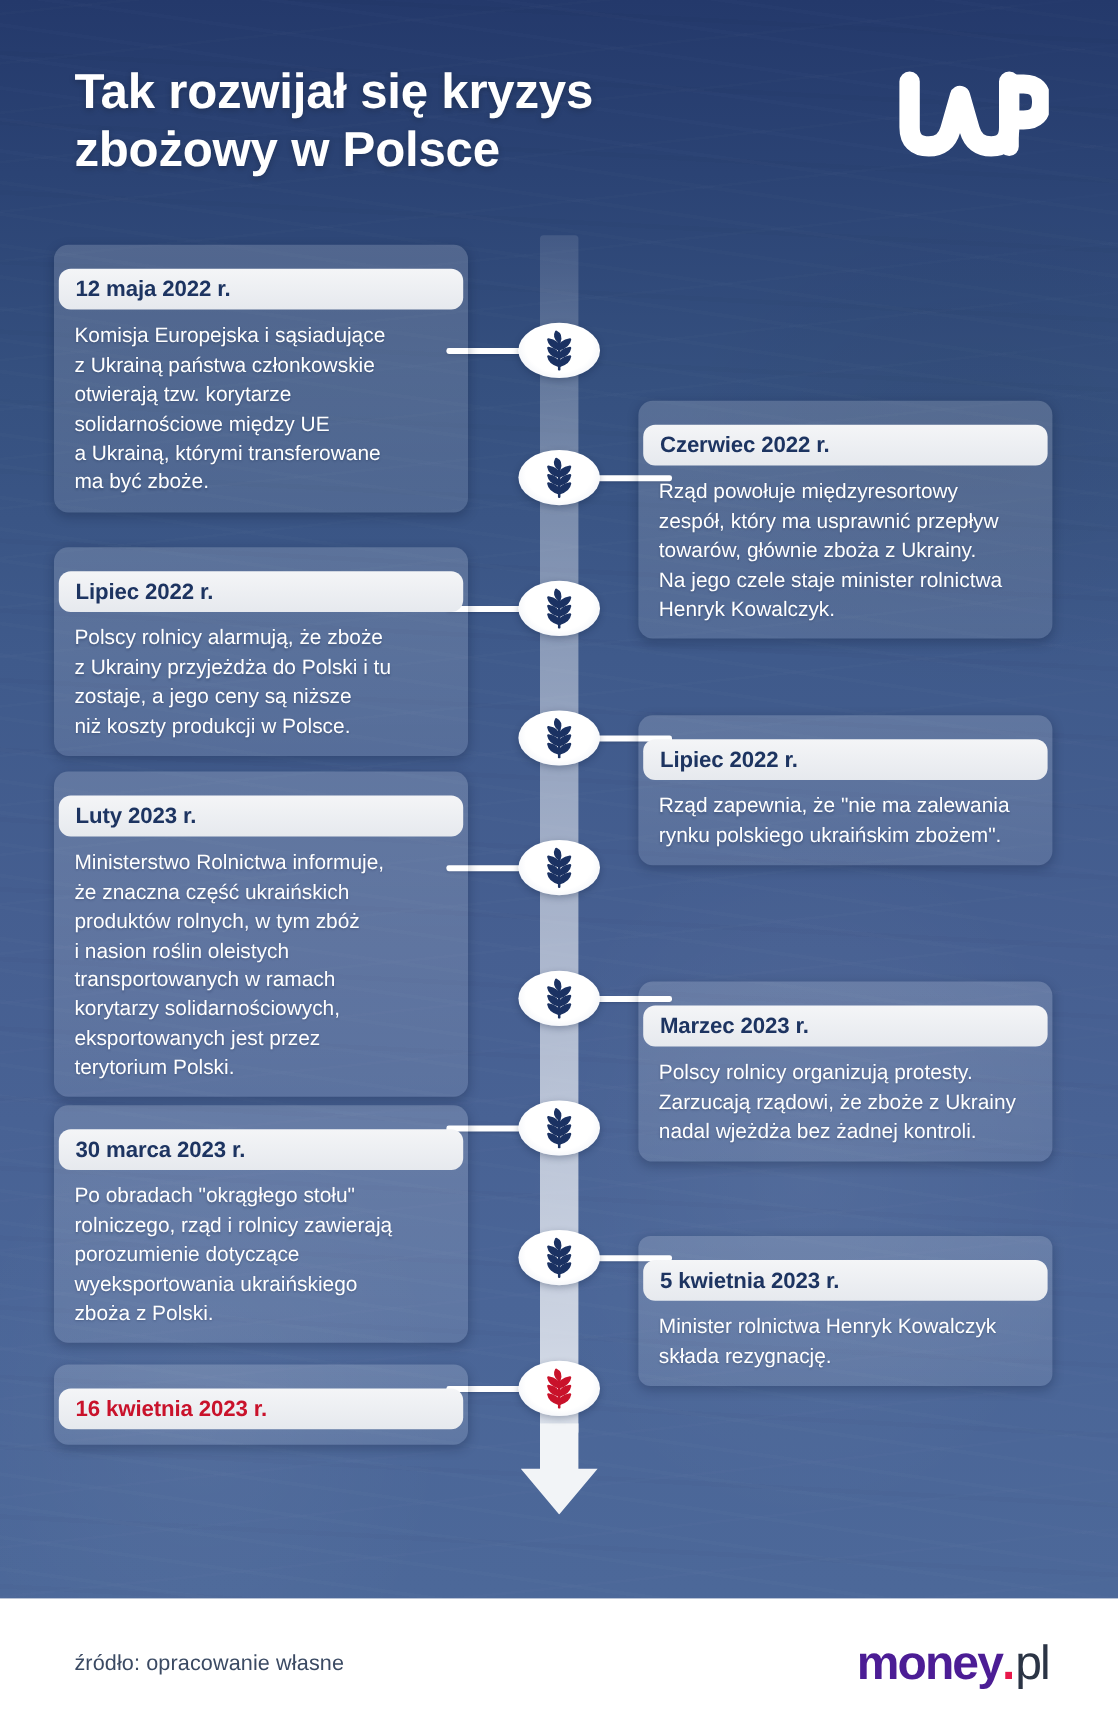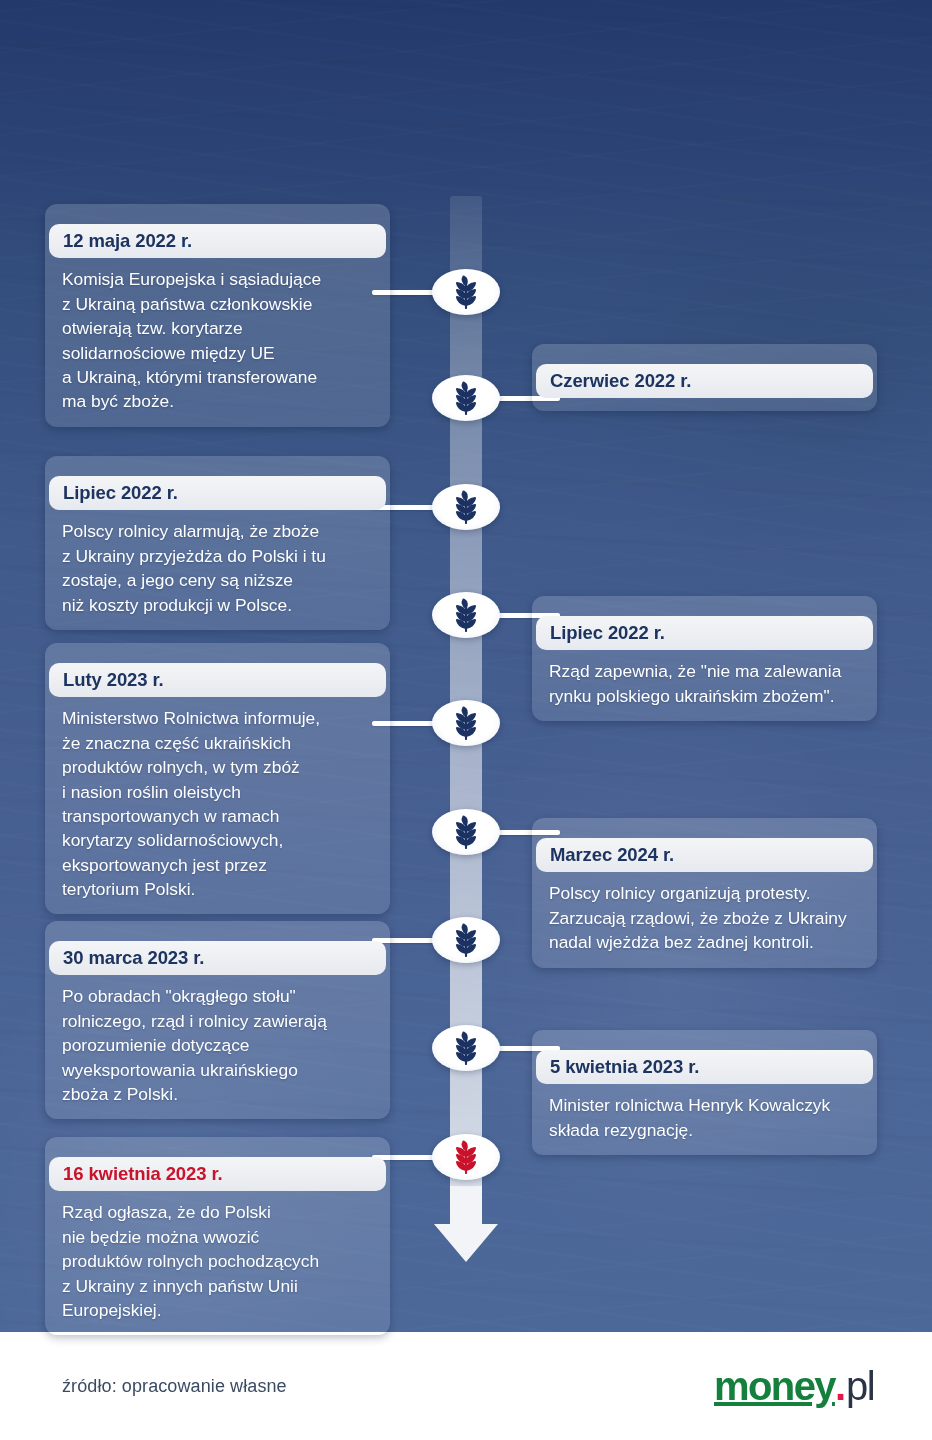--- a/index.html
+++ b/index.html
@@ -182,20 +182,30 @@
   .money-logo { display: flex; align-items: baseline; }
 </style>
 </head>
 <body>
 
 <div class="infographic">
 
   <div class="bg-texture"></div>
   <div class="bg-blotch"></div>
 
+  <div class="header">
+    <div class="title">Tak rozwijał się kryzys
+zbożowy w Polsce</div>
+    <div class="wp-logo">
+      <svg width="128" height="76" viewBox="0 0 128 76" fill="none">
+        <path d="M12 10 L12 48 Q12 64 28 64 Q42 64 46 50 L54 22 L62 50 Q66 64 80 64 Q95 64 95 48 L95 10" stroke="#ffffff" stroke-width="17" stroke-linecap="round" stroke-linejoin="round" fill="none"></path>
+        <path d="M95 64 L95 18 Q95 12 102 12 L107 12 Q122 12 122 27 Q122 42 107 42 L100 42" stroke="#ffffff" stroke-width="16" stroke-linecap="round" stroke-linejoin="round" fill="none"></path>
+      </svg>
+    </div>
+  </div>
 
   <div class="spine"></div>
   <div class="spine-arrow">
     <svg width="68" height="76" viewBox="0 0 68 76">
       <path d="M18 0 L50 0 L50 38 L66 38 L34 76 L2 38 L18 38 Z" fill="#f2f4f7"></path>
     </svg>
   </div>
 
   <div class="conn" style="left:372px; top:290px; width:78px;"></div>
   <div class="conn" style="left:482px; top:396px; width:78px;"></div>
@@ -337,22 +347,27 @@
   <div class="card left" style="top:204px;">
     <span class="card-date">12 maja 2022 r.</span>
     <div class="card-body">Komisja Europejska i sąsiadujące
 z Ukrainą państwa członkowskie
 otwierają tzw. korytarze
 solidarnościowe między UE
 a Ukrainą, którymi transferowane
 ma być zboże.</div>
   </div>
 
-  <div class="card right" style="top:344px;">
+  <div class="card right" style="top:334px;">
     <span class="card-date">Czerwiec 2022 r.</span>
+    <div class="card-body">Rząd powołuje międzyresortowy
+zespół, który ma usprawnić przepływ
+towarów, głównie zboża z Ukrainy.
+Na jego czele staje minister rolnictwa
+Henryk Kowalczyk.</div>
   </div>
 
   <div class="card left" style="top:456px;">
     <span class="card-date">Lipiec 2022 r.</span>
     <div class="card-body">Polscy rolnicy alarmują, że zboże
 z Ukrainy przyjeżdża do Polski i tu
 zostaje, a jego ceny są niższe
 niż koszty produkcji w Polsce.</div>
   </div>
 
@@ -368,21 +383,21 @@
 że znaczna część ukraińskich
 produktów rolnych, w tym zbóż
 i nasion roślin oleistych
 transportowanych w ramach
 korytarzy solidarnościowych,
 eksportowanych jest przez
 terytorium Polski.</div>
   </div>
 
   <div class="card right" style="top:818px;">
-    <span class="card-date">Marzec 2024 r.</span>
+    <span class="card-date">Marzec 2023 r.</span>
     <div class="card-body">Polscy rolnicy organizują protesty.
 Zarzucają rządowi, że zboże z Ukrainy
 nadal wjeżdża bez żadnej kontroli.</div>
   </div>
 
   <div class="card left" style="top:921px;">
     <span class="card-date">30 marca 2023 r.</span>
     <div class="card-body">Po obradach "okrągłego stołu"
 rolniczego, rząd i rolnicy zawierają
 porozumienie dotyczące
@@ -391,29 +406,24 @@
   </div>
 
   <div class="card right" style="top:1030px;border-radius:10px;">
     <span class="card-date">5 kwietnia 2023 r.</span>
     <div class="card-body">Minister rolnictwa Henryk Kowalczyk
 składa rezygnację.</div>
   </div>
 
   <div class="card left" style="top:1137px;">
     <span class="card-date alert">16 kwietnia 2023 r.</span>
-    <div class="card-body">Rząd ogłasza, że do Polski
-nie będzie można wwozić
-produktów rolnych pochodzących
-z Ukrainy z innych państw Unii
-Europejskiej.</div>
   </div>
 
   <div class="footer">
     <div class="footer-source">źródło: opracowanie własne</div>
     <div class="money-logo">
-      <span style="color:#15803d; font-size:40px; font-weight:700; letter-spacing:-1.6px;text-decoration:underline;">money</span>
+      <span style="color:#4c1d95; font-size:40px; font-weight:700; letter-spacing:-1.6px;">money</span>
       <span style="color:#e8174a; font-size:40px; font-weight:700;">.</span>
       <span style="color:#2b3445; font-size:40px; font-weight:400; letter-spacing:-1.6px;">pl</span>
     </div>
   </div>
 
 </div>
 
 </body></html>

